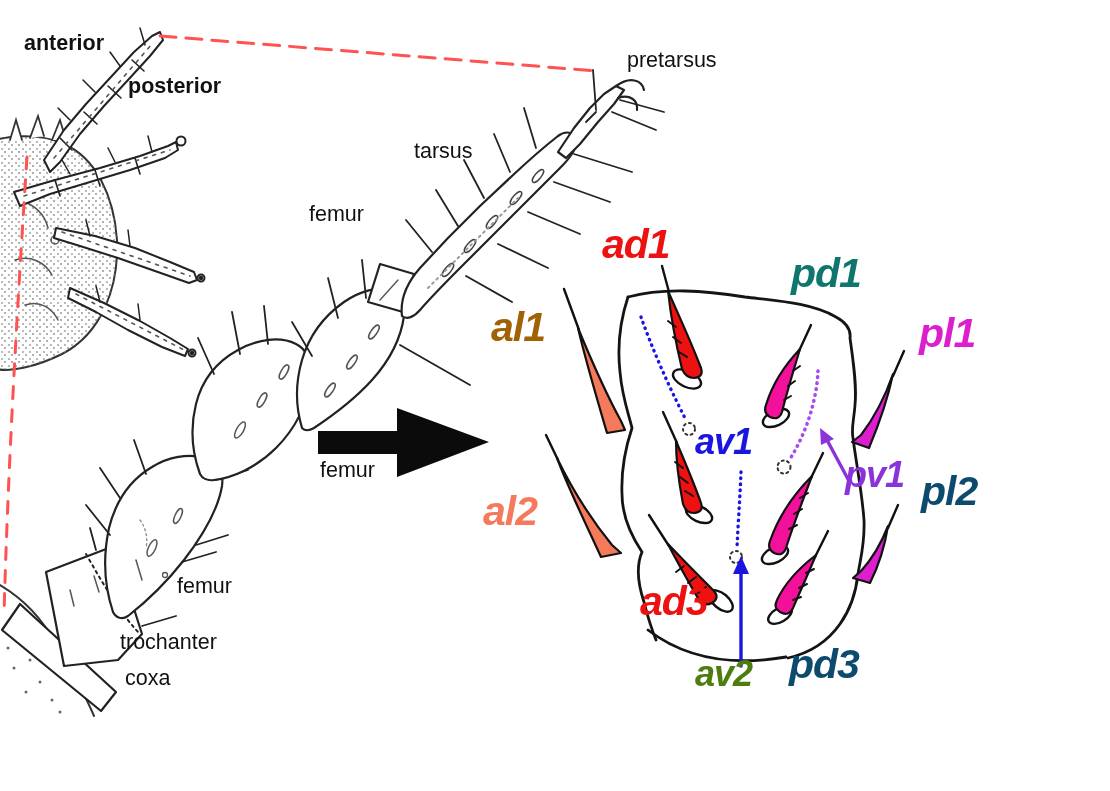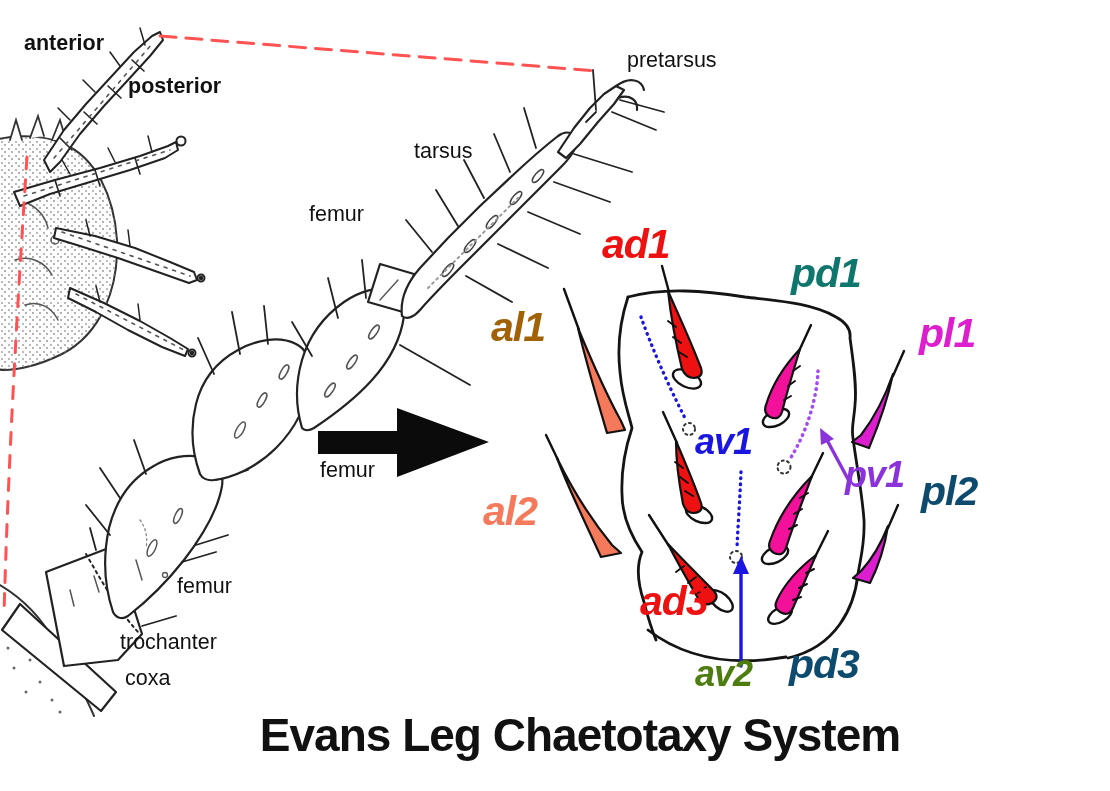--- a/index.html
+++ b/index.html
@@ -254,15 +254,14 @@
 <span class="lbl seta p-al1" style="color: #a16207;">al1</span>
 <span class="lbl seta p-pl1" style="color: rgb(220, 30, 206);">pl1</span>
 <span class="lbl seta sm p-av1" style="color: rgb(26, 22, 224);">av1</span>
 <span class="lbl seta sm p-pv1" style="color: rgb(139, 51, 219);">pv1</span>
 <span class="lbl seta p-pl2" style="color: #0c4a6e;">pl2</span>
 <span class="lbl seta p-al2" style="color: rgb(245, 121, 91);">al2</span>
 <span class="lbl seta p-ad3" style="color: rgb(238, 17, 17);">ad3</span>
 <span class="lbl seta p-pd3" style="color: #0c4a6e; margin-top: 23px;">pd3</span>
 <span class="lbl seta sm p-av2" style="color: #4d7c0f;">av2</span>
 
-<div id="title">Evans Leg Chaetotaxy System</div>
 
 </div>
 
 </body></html>

